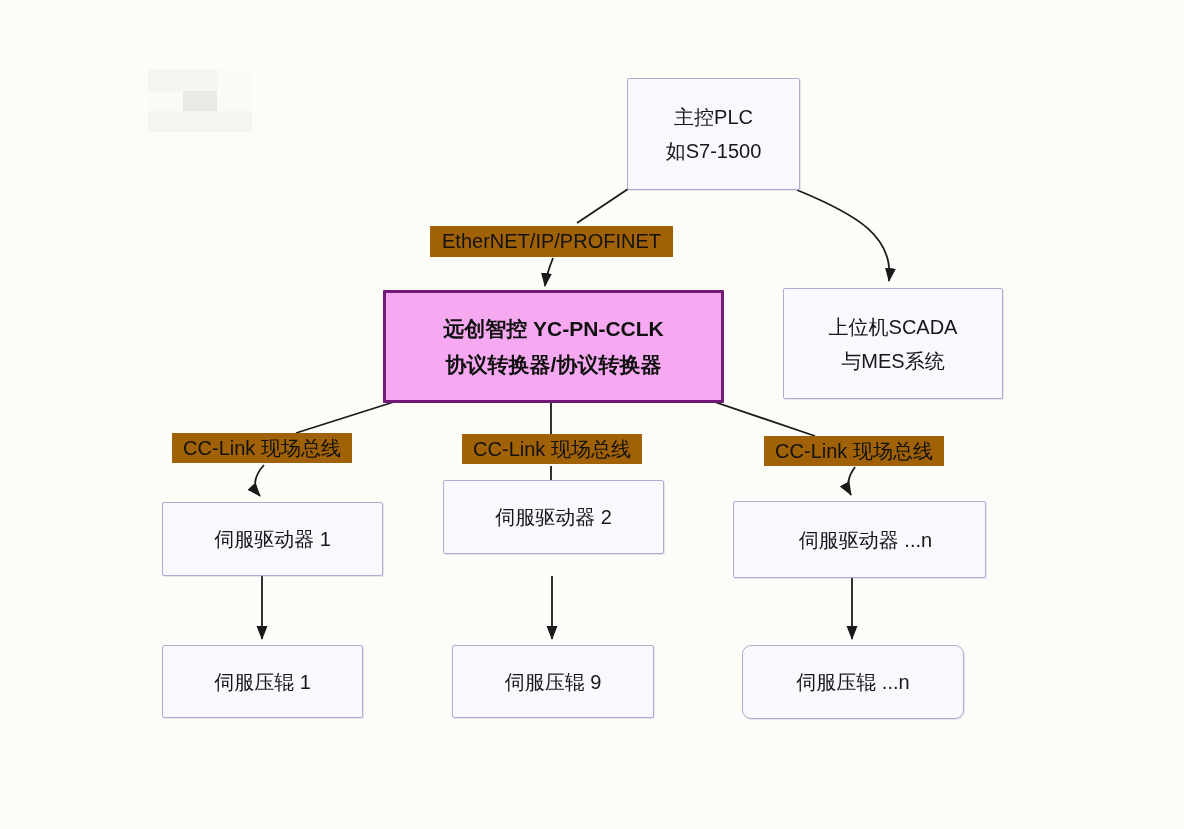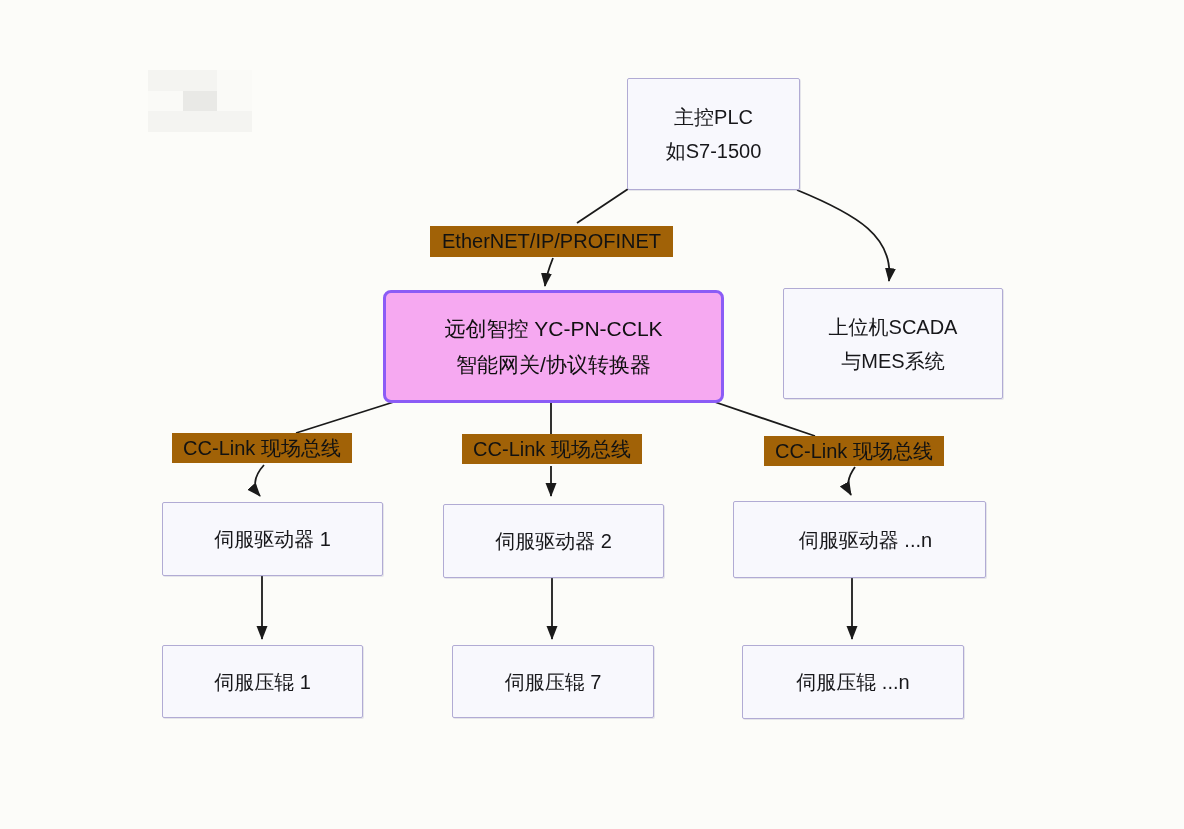--- a/index.html
+++ b/index.html
@@ -36,25 +36,26 @@
     border: 1.6px solid #b1abd4;
     border-radius: 2px;
     box-shadow: 1px 1px 0 rgba(130,125,165,0.18);
     color: #17171a;
     font-size: 20px;
     line-height: 1.7;
     white-space: nowrap;
   }
   .node.pink {
     background: #f6a9f1;
-    border: 3px solid #8b5cf6;
-    border-radius: 8px;
+    border: 3px solid #701a75;
+    border-radius: 1px;
     font-size: 21px;
     color: #101010;
     box-shadow: none;
+    font-weight: bold;
   }
   .edge-label {
     position: absolute;
     display: flex;
     align-items: center;
     justify-content: center;
     background: #a16207;
     color: #121212;
     font-size: 20px;
     white-space: nowrap;
@@ -111,49 +112,49 @@
     <path class="edge" d="M852,578 L852,639" marker-end="url(#arrow)"></path>
   </svg>
 
   <div class="node" style="left:627px; top:78px; width:171px; height:110px;">
     <span>主控PLC</span>
     <span>如S7-1500</span>
   </div>
 
   <div class="node pink" style="left:383px; top:290px; width:335px; height:107px;">
     <span>远创智控 YC-PN-CCLK</span>
-    <span>智能网关/协议转换器</span>
+    <span>协议转换器/协议转换器</span>
   </div>
 
   <div class="node" style="left:783px; top:288px; width:218px; height:109px;">
     <span>上位机SCADA</span>
     <span>与MES系统</span>
   </div>
 
   <div class="node" style="left:162px; top:502px; width:219px; height:72px;">
     <span>伺服驱动器 1</span>
   </div>
 
-  <div class="node" style="left:443px; top:504px; width:219px; height:72px;text-align:right;">
+  <div class="node" style="left:443px; top:480px; width:219px; height:72px;text-align:right;">
     <span>伺服驱动器 2</span>
   </div>
 
   <div class="node" style="left:733px; top:501px; width:239px; height:75px;padding-left:12px;">
     <span>伺服驱动器 ...n</span>
   </div>
 
   <div class="node" style="left:162px; top:645px; width:199px; height:71px;align-items:center;">
     <span>伺服压辊 1</span>
   </div>
 
   <div class="node" style="left:452px; top:645px; width:200px; height:71px;">
-    <span>伺服压辊 7</span>
+    <span>伺服压辊 9</span>
   </div>
 
-  <div class="node" style="left:742px; top:645px; width:220px; height:72px;">
+  <div class="node" style="left:742px; top:645px; width:220px; height:72px;border-radius:9px;">
     <span>伺服压辊 ...n</span>
   </div>
 
   <div class="edge-label" style="left:430px; top:226px; width:243px; height:31px;">EtherNET/IP/PROFINET</div>
 
   <div class="edge-label" style="left:172px; top:433px; width:180px; height:30px;">CC-Link 现场总线</div>
 
   <div class="edge-label" style="left:462px; top:434px; width:180px; height:30px;">CC-Link 现场总线</div>
 
   <div class="edge-label" style="left:764px; top:436px; width:180px; height:30px;">CC-Link 现场总线</div>

